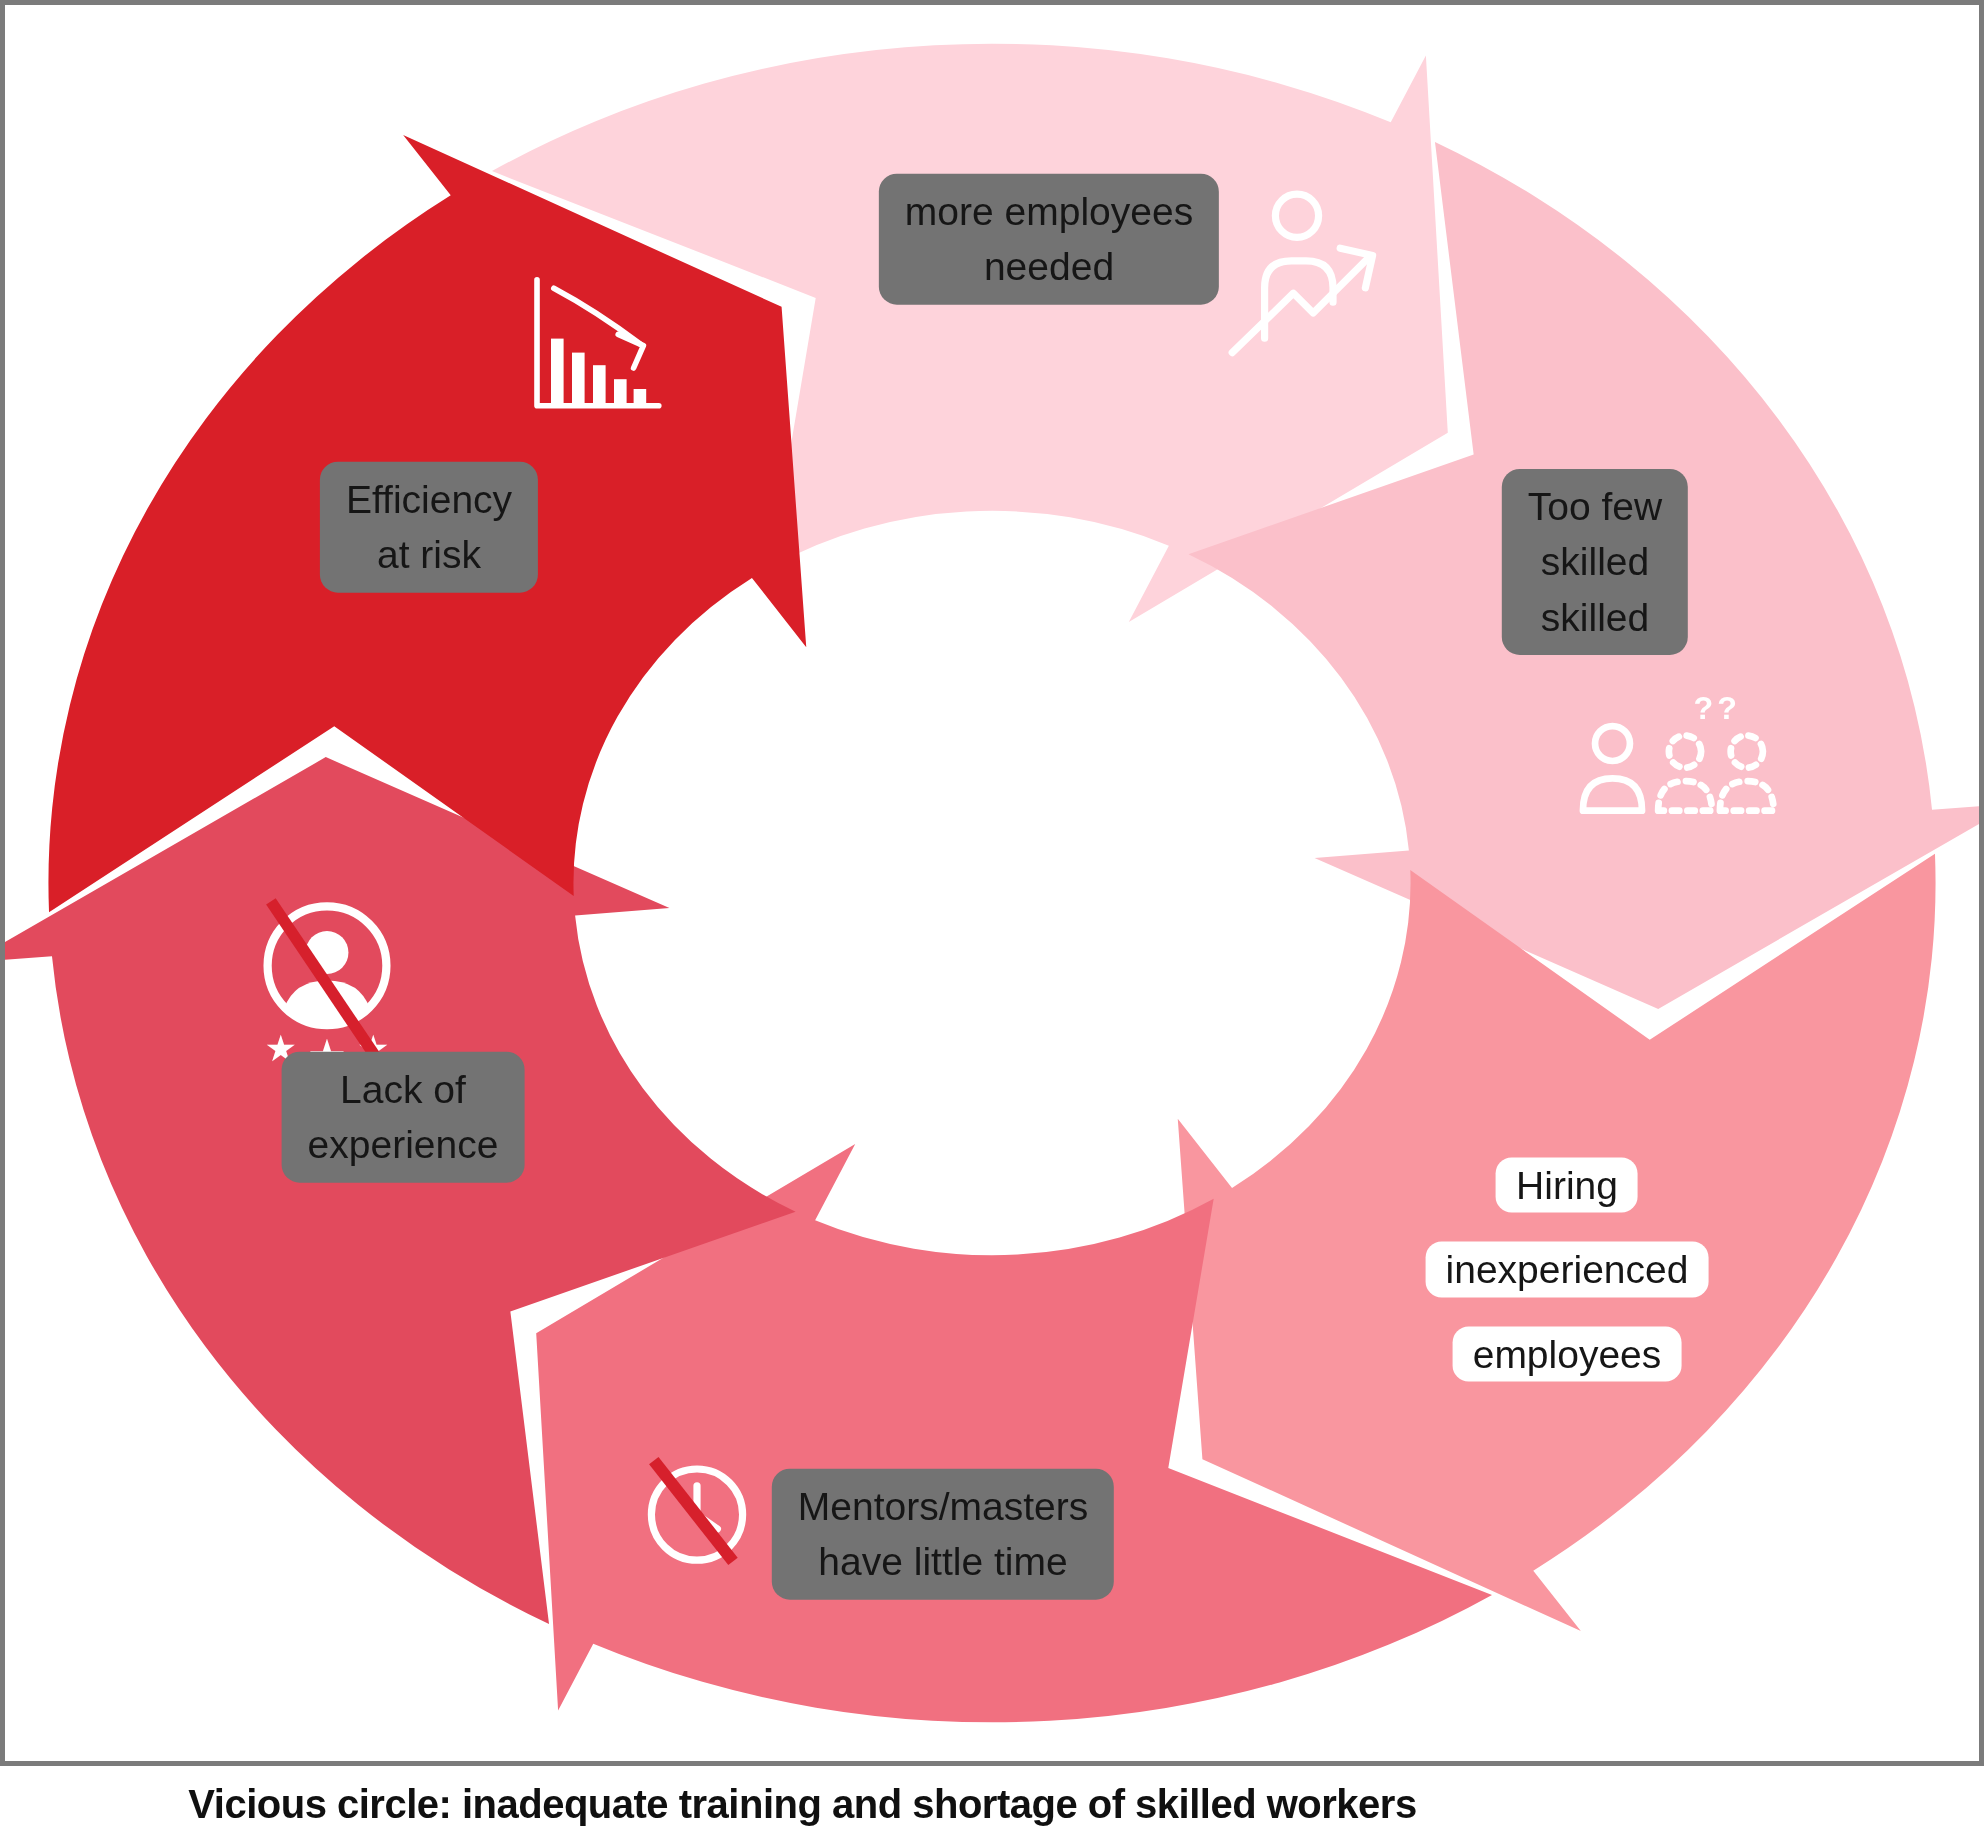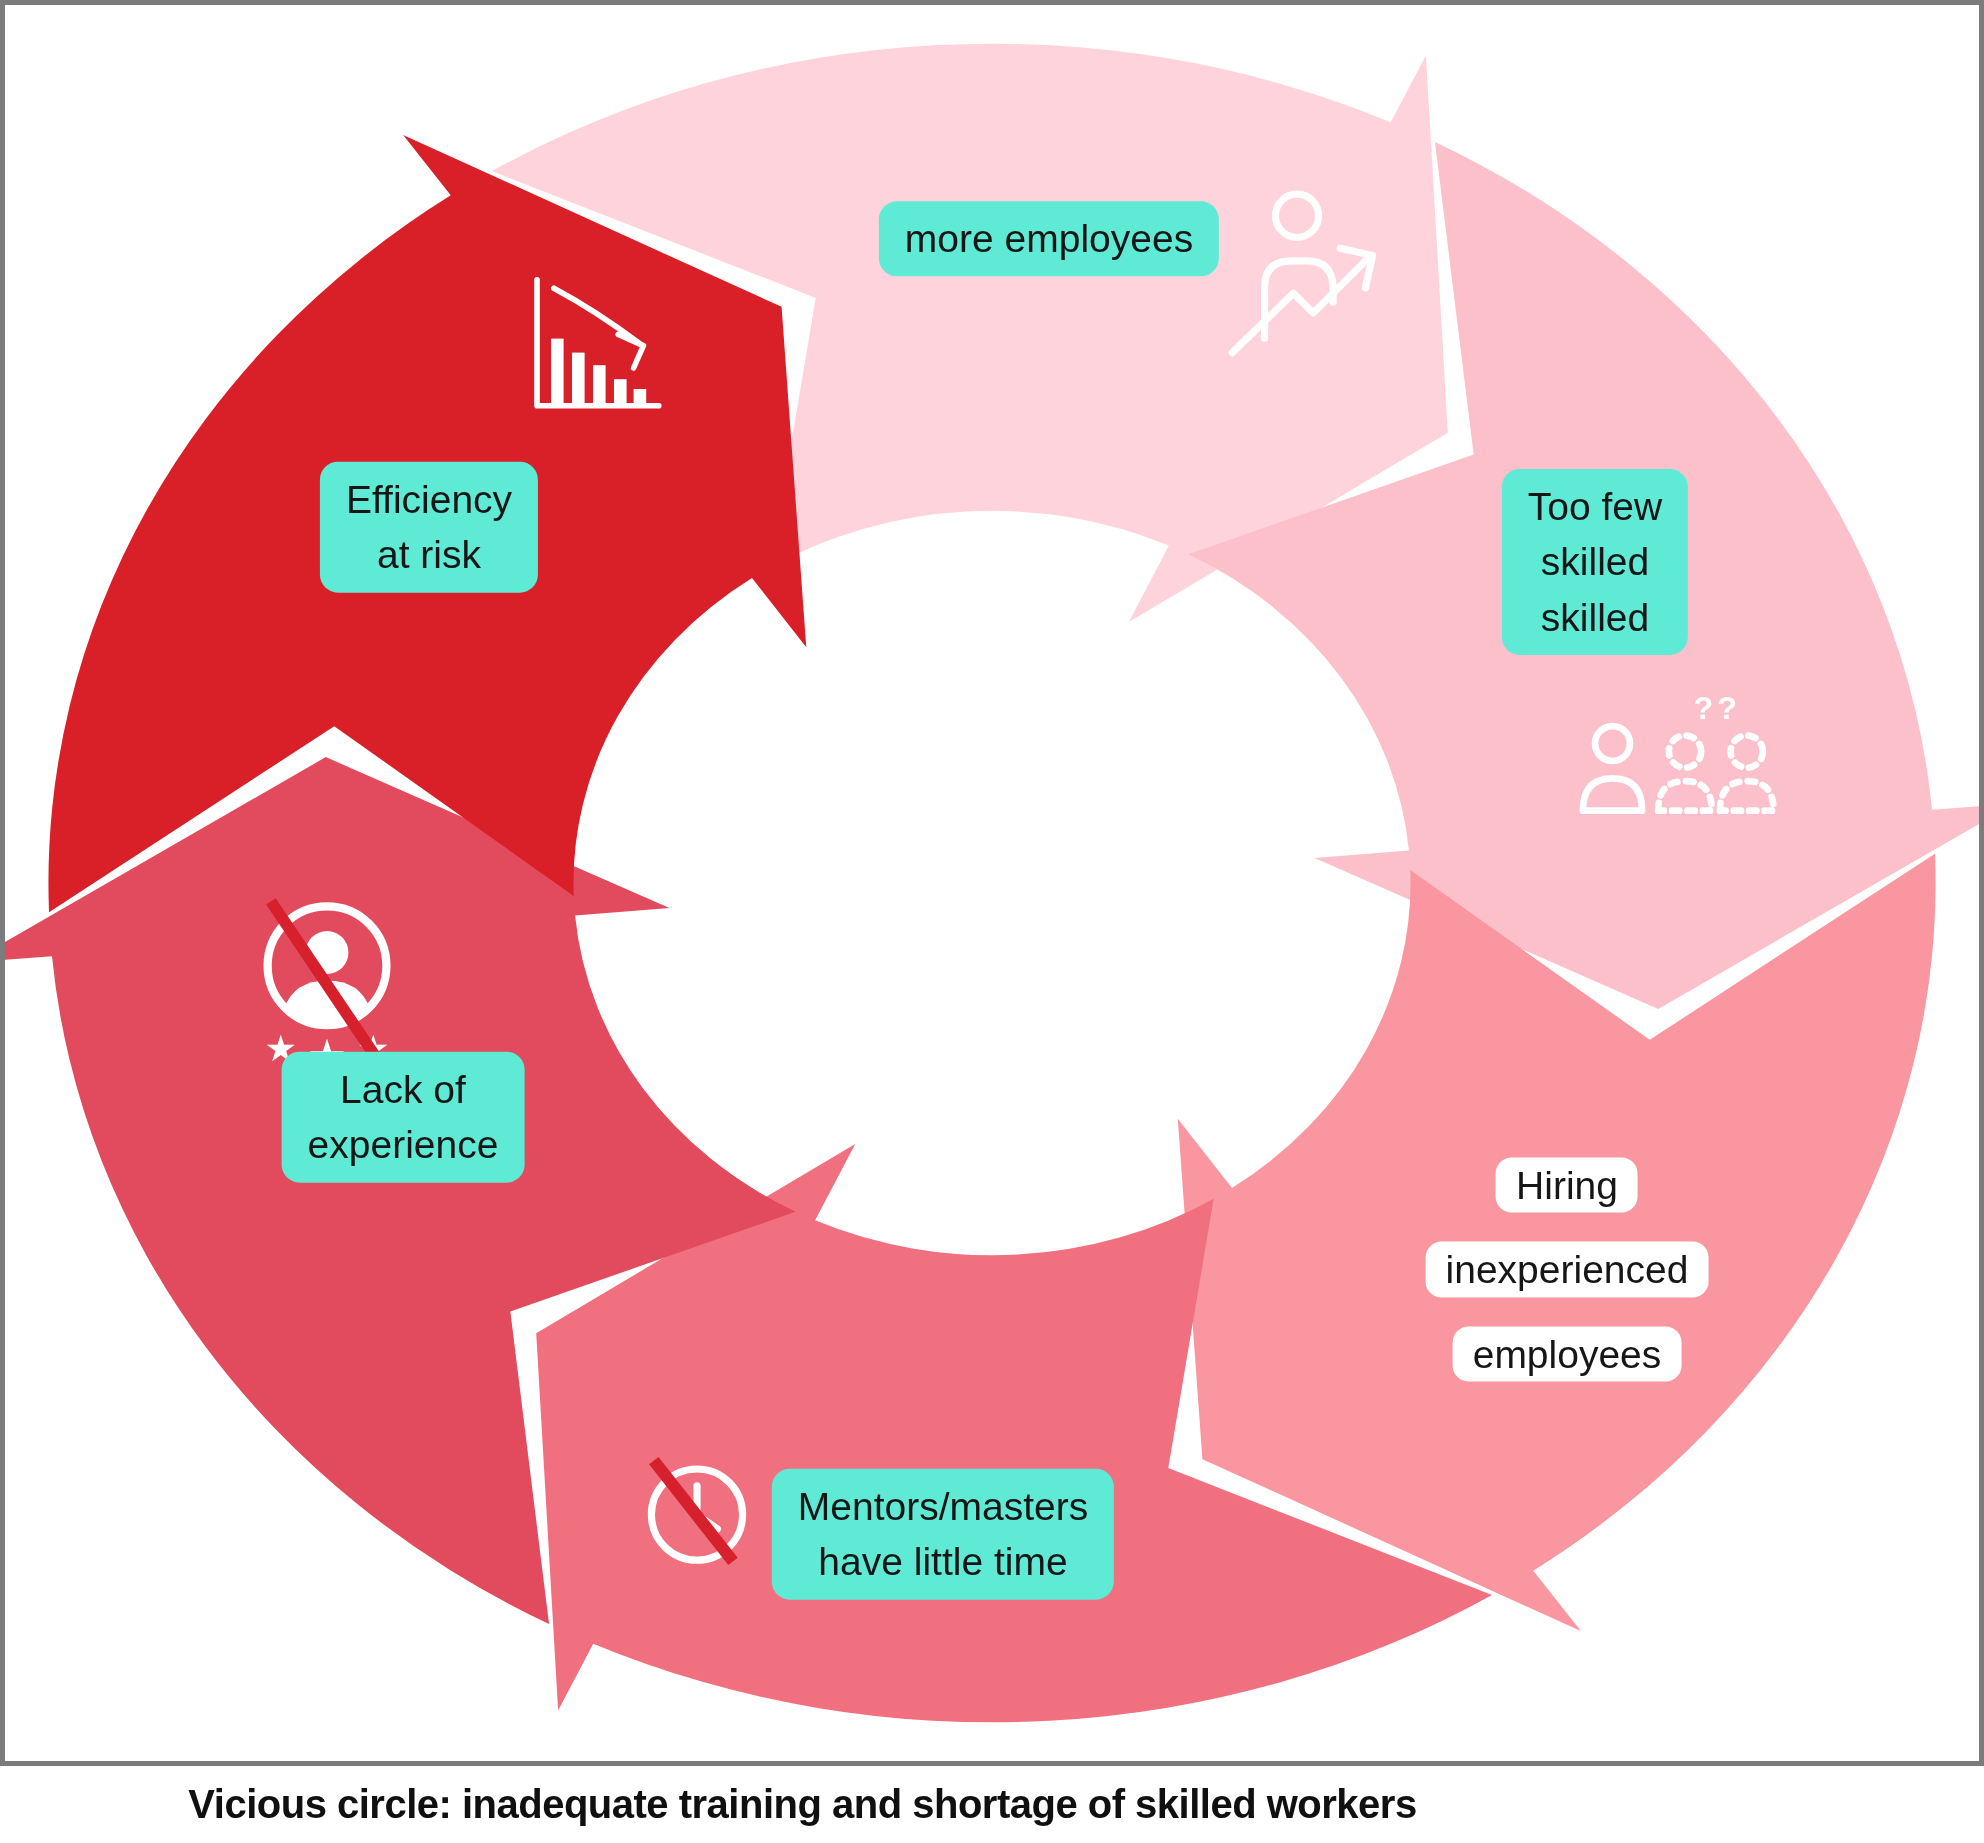--- a/index.html
+++ b/index.html
@@ -3,21 +3,21 @@
 <meta charset="utf-8">
 <style>
   html,body{margin:0;padding:0;background:#fff;}
   .page{position:relative;width:1984px;height:1843px;background:#fff;overflow:hidden;
         font-family:"Liberation Sans",sans-serif;}
   .board{position:absolute;left:0;top:0;width:1984px;height:1766px;box-sizing:border-box;
          border:5px solid #7b7b7b;background:#fff;overflow:hidden;}
   .ring{position:absolute;left:0;top:0;width:100%;height:100%;display:block;}
   .label{position:absolute;transform:translate(-50%,-50%);text-align:center;
          font-size:39px;line-height:1.42;color:#161616;white-space:nowrap;z-index:3;}
-  .label.boxed{background:#5eead4;border-radius:18px;padding:10px 26px;}
+  .label.boxed{background:#737373;border-radius:18px;padding:10px 26px;}
   .label.stepped .row{line-height:1.06;margin-top:34px;}
   .label.stepped .chip{display:inline-block;background:#fff;border-radius:16px;
          padding:7px 20px;margin-top:-5px;}
   .icon{position:absolute;transform:translate(-50%,-50%);z-index:2;}
   .icon svg{display:block;overflow:visible;}
   .caption{position:absolute;left:0;top:1766px;width:1605px;height:77px;
            display:flex;align-items:center;justify-content:center;
            font-weight:bold;font-size:40px;color:#101010;letter-spacing:-0.5px;}
 </style>
 </head>
@@ -30,20 +30,21 @@
       <path id="arrow-0" fill="#fed3db" d="M 246.7 94.6 A 478 478 0 0 1 702.0 66.8 L 719.8 28.7 L 730.9 243.6 L 569.3 351.4 L 589.6 307.9 A 212 212 0 0 0 387.7 320.2 L 410.7 166.8 Z"></path>
       <path id="arrow-1" fill="#fbc0ca" d="M 724.4 78.0 A 478 478 0 0 1 976.2 458.3 L 1018.0 454.7 L 837.5 571.7 L 663.4 485.7 L 711.2 481.5 A 212 212 0 0 0 599.5 312.8 L 744.0 256.0 Z"></path>
       <path id="arrow-2" fill="#f9969f" d="M 977.7 483.3 A 478 478 0 0 1 774.2 891.6 L 798.3 926.0 L 606.6 828.1 L 594.1 634.3 L 621.6 673.7 A 212 212 0 0 0 711.9 492.6 L 833.2 589.3 Z"></path>
       <path id="arrow-3" fill="#f17080" d="M 753.3 905.4 A 478 478 0 0 1 298.0 933.2 L 280.2 971.3 L 269.1 756.4 L 430.7 648.6 L 410.4 692.1 A 212 212 0 0 0 612.3 679.8 L 589.3 833.2 Z"></path>
       <path id="arrow-4" fill="#e24a5d" d="M 275.6 922.0 A 478 478 0 0 1 23.8 541.7 L -18.0 545.3 L 162.5 428.3 L 336.6 514.3 L 288.8 518.5 A 212 212 0 0 0 400.5 687.2 L 256.0 744.0 Z"></path>
       <path id="arrow-5" fill="#d91f28" d="M 22.3 516.7 A 478 478 0 0 1 225.8 108.4 L 201.7 74.0 L 393.4 171.9 L 405.9 365.7 L 378.4 326.3 A 212 212 0 0 0 288.1 507.4 L 166.8 410.7 Z"></path>
     </svg>
 
     <div class="label boxed" style="left:1044px;top:234px;">
       <div>more employees</div>
+      <div>needed</div>
     </div>
 
     <div class="label boxed" style="left:1590px;top:557px;">
       <div>Too few</div>
       <div>skilled</div>
       <div>skilled</div>
     </div>
 
     <div class="label stepped" style="left:1562px;top:1250px;">
       <div class="row"><span class="chip">Hiring</span></div>

